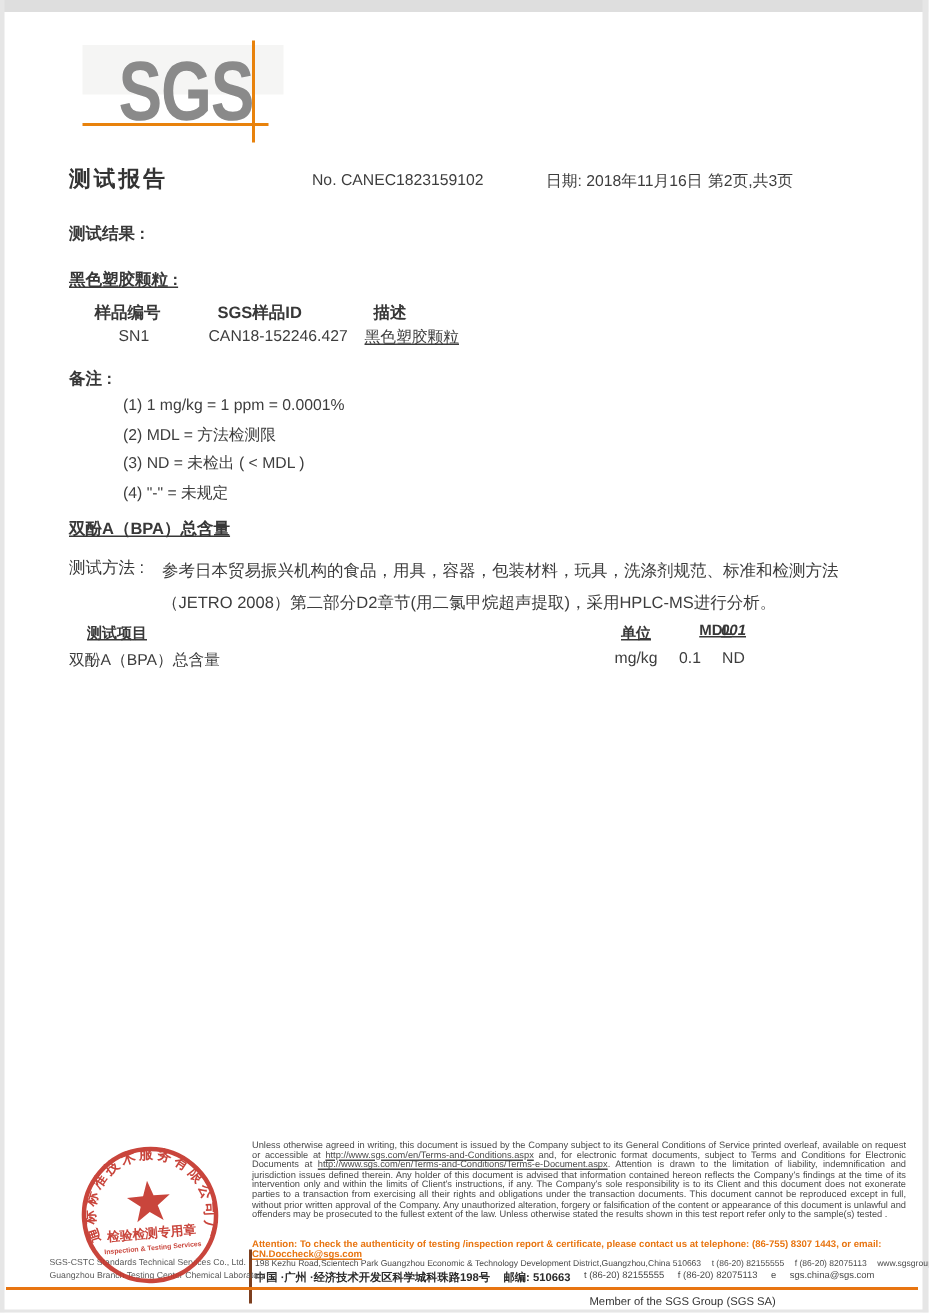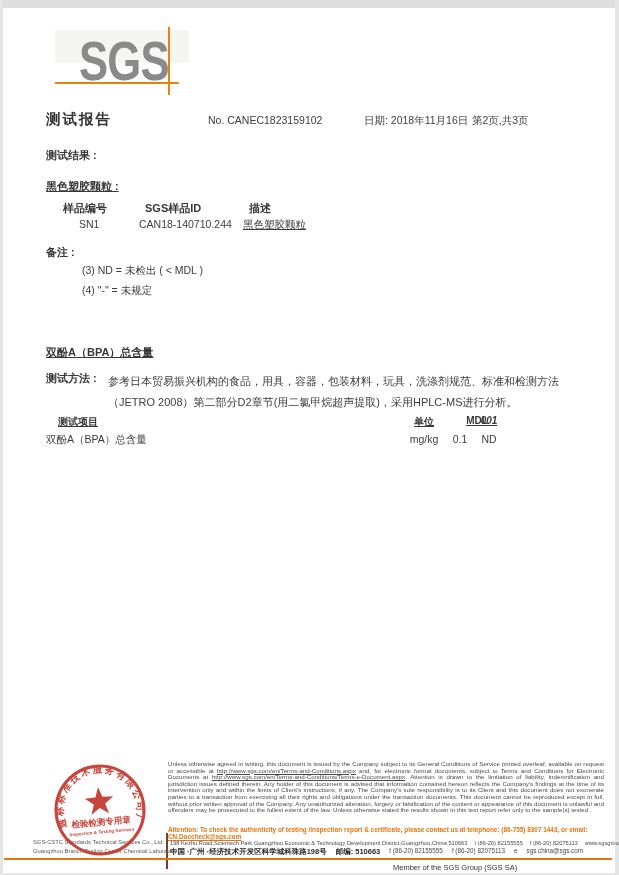--- a/index.html
+++ b/index.html
@@ -32,21 +32,21 @@
   #results-label{left:46px;top:148px;}
   #sample-title{left:46px;top:179px;}
 
   #st-h1{left:63px;top:201px;} #st-h2{left:145px;top:201px;} #st-h3{left:236px;top:201px;margin-left:13px;}
   #st-r1{left:79px;top:218px;} #st-r2{left:139px;top:218px;} #st-r3{left:243px;top:218px;text-decoration:underline;}
 
   #notes-label{left:46px;top:245px;}
   #notes{left:82px;top:261px;line-height:19.5px;}
 
   #bpa-title{left:46px;top:345px;}
-  #method-label{left:46px;top:371px;font-weight:bold;}
+  #method-label{left:46px;top:371px;font-weight:normal;}
   #method-text{left:108px;top:371px;width:466px;line-height:20.5px;font-size:11px;}
 
   .rt-h{top:415px;font-size:10px;font-weight:bold;text-decoration:underline;color:#383838;}
   .rt-c{top:433px;font-size:10.5px;}
   .ctr{transform:translateX(-50%);}
   #rt-h-item{left:58px;}
   #rt-h-unit{left:424px;} #rt-h-mdl{left:477px;} #rt-h-001{left:489px;font-style:italic;}
   #rt-item{left:46px;}
   #rt-unit{left:424px;text-align:center;} #rt-mdl{left:460px;} #rt-val{left:489px;}
 
@@ -90,25 +90,27 @@
   <div class="abs txt" id="report-date">日期: 2018年11月16日</div>
   <div class="abs txt" id="report-pages">第2页,共3页</div>
 
   <div class="abs lbl" id="results-label">测试结果 :</div>
   <div class="abs lbl und" id="sample-title">黑色塑胶颗粒 :</div>
 
   <div class="abs lbl" id="st-h1">样品编号</div>
   <div class="abs lbl" id="st-h2">SGS样品ID</div>
   <div class="abs lbl" id="st-h3">描述</div>
   <div class="abs txt" id="st-r1">SN1</div>
-  <div class="abs txt" id="st-r2">CAN18-140710.244</div>
+  <div class="abs txt" id="st-r2">CAN18-152246.427</div>
   <div class="abs txt" id="st-r3">黑色塑胶颗粒</div>
 
   <div class="abs lbl" id="notes-label">备注 :</div>
   <div class="abs txt" id="notes">
+    <div>(1) 1 mg/kg = 1 ppm = 0.0001%</div>
+    <div>(2) MDL = 方法检测限</div>
     <div>(3) ND = 未检出 ( &lt; MDL )</div>
     <div>(4) "-" = 未规定</div>
   </div>
 
   <div class="abs lbl und" id="bpa-title">双酚A（BPA）总含量</div>
   <div class="abs lbl" id="method-label">测试方法 :</div>
   <div class="abs txt" id="method-text">参考日本贸易振兴机构的食品，用具，容器，包装材料，玩具，洗涤剂规范、标准和检测方法（JETRO 2008）第二部分D2章节(用二氯甲烷超声提取)，采用HPLC-MS进行分析。</div>
 
   <div class="abs rt-h" id="rt-h-item">测试项目</div>
   <div class="abs rt-h ctr" id="rt-h-unit">单位</div>

